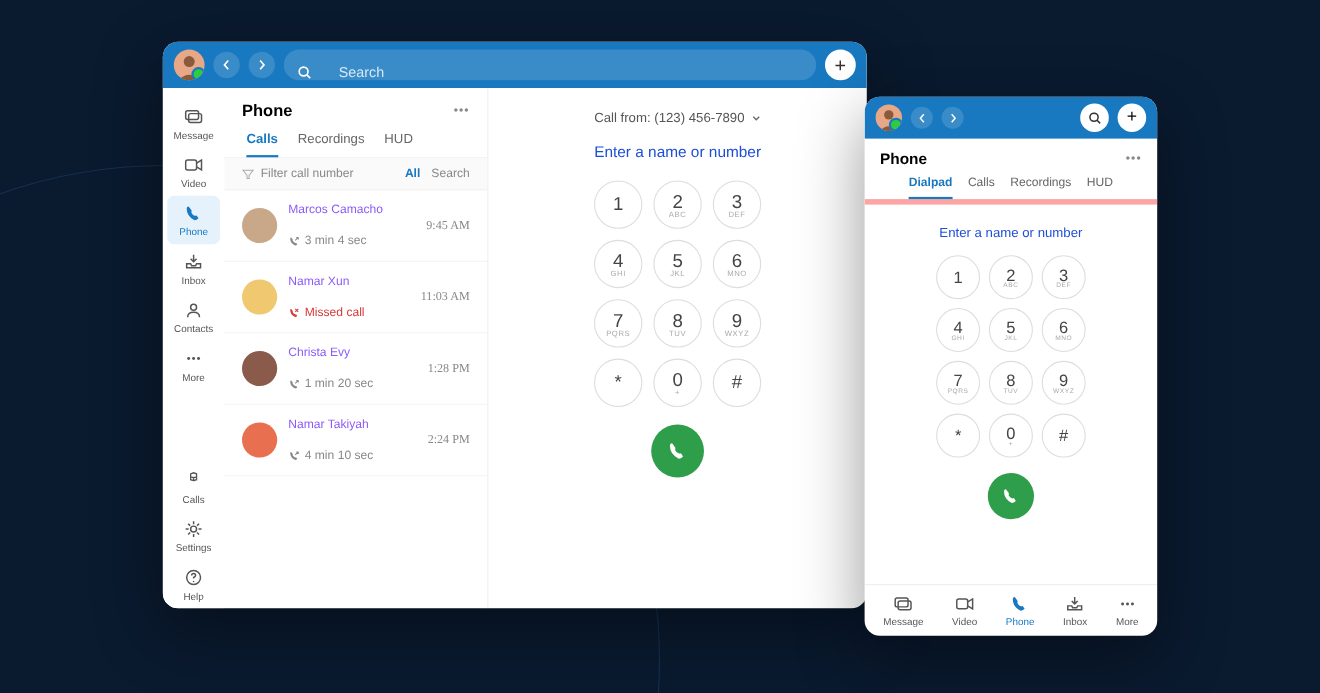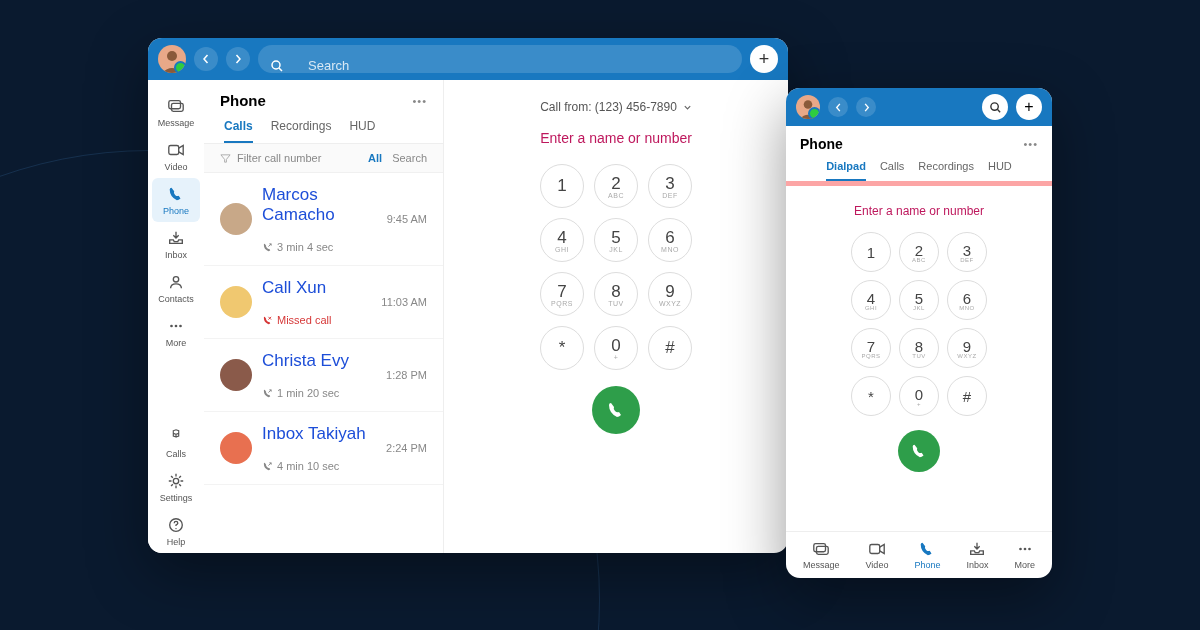--- a/index.html
+++ b/index.html
@@ -34,28 +34,28 @@
 .filter-row .filters { display: flex; gap: 10px; }
 .filter-row .filters span:first-child { color: #1878c0; font-weight: 600; }
 .call-list { flex: 1; overflow: auto; }
 .call-item { display: flex; align-items: center; gap: 10px; padding: 12px 16px; border-bottom: 1px solid #f3f3f3; }
 .call-avatar { width: 32px; height: 32px; border-radius: 50%; background: #ddd; flex-shrink: 0; }
 .call-avatar.c0 { background: #c8a888; }
 .call-avatar.c1 { background: #f0c870; }
 .call-avatar.c2 { background: #8a5a4a; }
 .call-avatar.c3 { background: #e87050; }
 .call-info { flex: 1; }
-.call-name { font-size: 17px; font-weight: 500; color: #1d4ed8; }
+.call-name { font-size: 11px; font-weight: 500; color: #8b5cf6; }
 .call-sub { font-size: 11px; color: #888; display: flex; align-items: center; gap: 4px; margin-top: 16px; }
 .call-sub.missed { color: #d63838; }
-.call-time { font-size: 11px; color: #888; }
+.call-time { font-size: 11px; color: #888; font-family: Liberation Serif, serif; }
 
 .dial-panel { flex: 1; display: flex; flex-direction: column; align-items: center; padding: 20px; }
 .call-from { font-size: 12px; color: #555; margin-bottom: 16px; display: flex; align-items: center; gap: 6px; }
-.dial-input { font-size: 14px; color: #be185d; margin-bottom: 18px; text-align: center; width: 100%; }
+.dial-input { font-size: 14px; color: #1d4ed8; margin-bottom: 18px; text-align: center; width: 100%; }
 .keypad { display: grid; grid-template-columns: repeat(3, 1fr); gap: 10px; }
 .key { width: 44px; height: 44px; border: 1px solid #ddd; border-radius: 50%; display: flex; flex-direction: column; align-items: center; justify-content: center; cursor: pointer; background: #fff; }
 .key .num { font-size: 17px; color: #444; font-weight: 300; }
 .key .let { font-size: 7px; color: #aaa; letter-spacing: 0.5px; margin-top: -2px; }
 .call-btn { width: 48px; height: 48px; border-radius: 50%; background: #2e9e4a; display: flex; align-items: center; justify-content: center; margin-top: 16px; cursor: pointer; }
 
 
 .mobile { position: absolute; left: 786px; top: 88px; width: 266px; height: 490px; background: #fff; border-radius: 14px; overflow: hidden; box-shadow: 0 20px 60px rgba(0,0,0,0.4); display: flex; flex-direction: column; }
 .m-header { background: #1878c0; height: 38px; display: flex; align-items: center; padding: 0 10px; gap: 8px; }
 .m-header .nav-btn { width: 20px; height: 20px; }
@@ -222,21 +222,21 @@
       <div class="call-sub "><svg width="11" height="11" viewBox="0 0 12 12">
                   <path d="M3 2 Q2 2 2 3 Q2 8 7 10 Q8 10 9 9 L8 7.5 Q7 8 5.5 6.5 Q4 5 4.5 4 Z" fill="#888"></path>
                   <path d="M7 5 L10 2 M10 2 L10 4 M10 2 L8 2" stroke="#888" stroke-width="1" fill="none"></path>
                 </svg> 3 min 4 sec</div>
     </div>
     <div class="call-time">9:45 AM</div>
           </div>
           <div class="call-item">
     <div class="call-avatar c1"></div>
     <div class="call-info">
-      <div class="call-name">Call Xun</div>
+      <div class="call-name">Namar Xun</div>
       <div class="call-sub missed"><svg width="11" height="11" viewBox="0 0 12 12">
                   <path d="M3 2 Q2 2 2 3 Q2 8 7 10 Q8 10 9 9 L8 7.5 Q7 8 5.5 6.5 Q4 5 4.5 4 Z" fill="#d63838"></path>
                   <path d="M7 2 L10 5 M10 2 L7 5" stroke="#d63838" stroke-width="1"></path>
                 </svg> Missed call</div>
     </div>
     <div class="call-time">11:03 AM</div>
           </div>
           <div class="call-item">
     <div class="call-avatar c2"></div>
     <div class="call-info">
@@ -244,21 +244,21 @@
       <div class="call-sub "><svg width="11" height="11" viewBox="0 0 12 12">
                   <path d="M3 2 Q2 2 2 3 Q2 8 7 10 Q8 10 9 9 L8 7.5 Q7 8 5.5 6.5 Q4 5 4.5 4 Z" fill="#888"></path>
                   <path d="M7 5 L10 2 M10 2 L10 4 M10 2 L8 2" stroke="#888" stroke-width="1" fill="none"></path>
                 </svg> 1 min 20 sec</div>
     </div>
     <div class="call-time">1:28 PM</div>
           </div>
           <div class="call-item">
     <div class="call-avatar c3"></div>
     <div class="call-info">
-      <div class="call-name">Inbox Takiyah</div>
+      <div class="call-name">Namar Takiyah</div>
       <div class="call-sub "><svg width="11" height="11" viewBox="0 0 12 12">
                   <path d="M3 2 Q2 2 2 3 Q2 8 7 10 Q8 10 9 9 L8 7.5 Q7 8 5.5 6.5 Q4 5 4.5 4 Z" fill="#888"></path>
                   <path d="M7 5 L10 2 M10 2 L10 4 M10 2 L8 2" stroke="#888" stroke-width="1" fill="none"></path>
                 </svg> 4 min 10 sec</div>
     </div>
     <div class="call-time">2:24 PM</div>
           </div>
         </div>
     </div>
     <div class="dial-panel">

